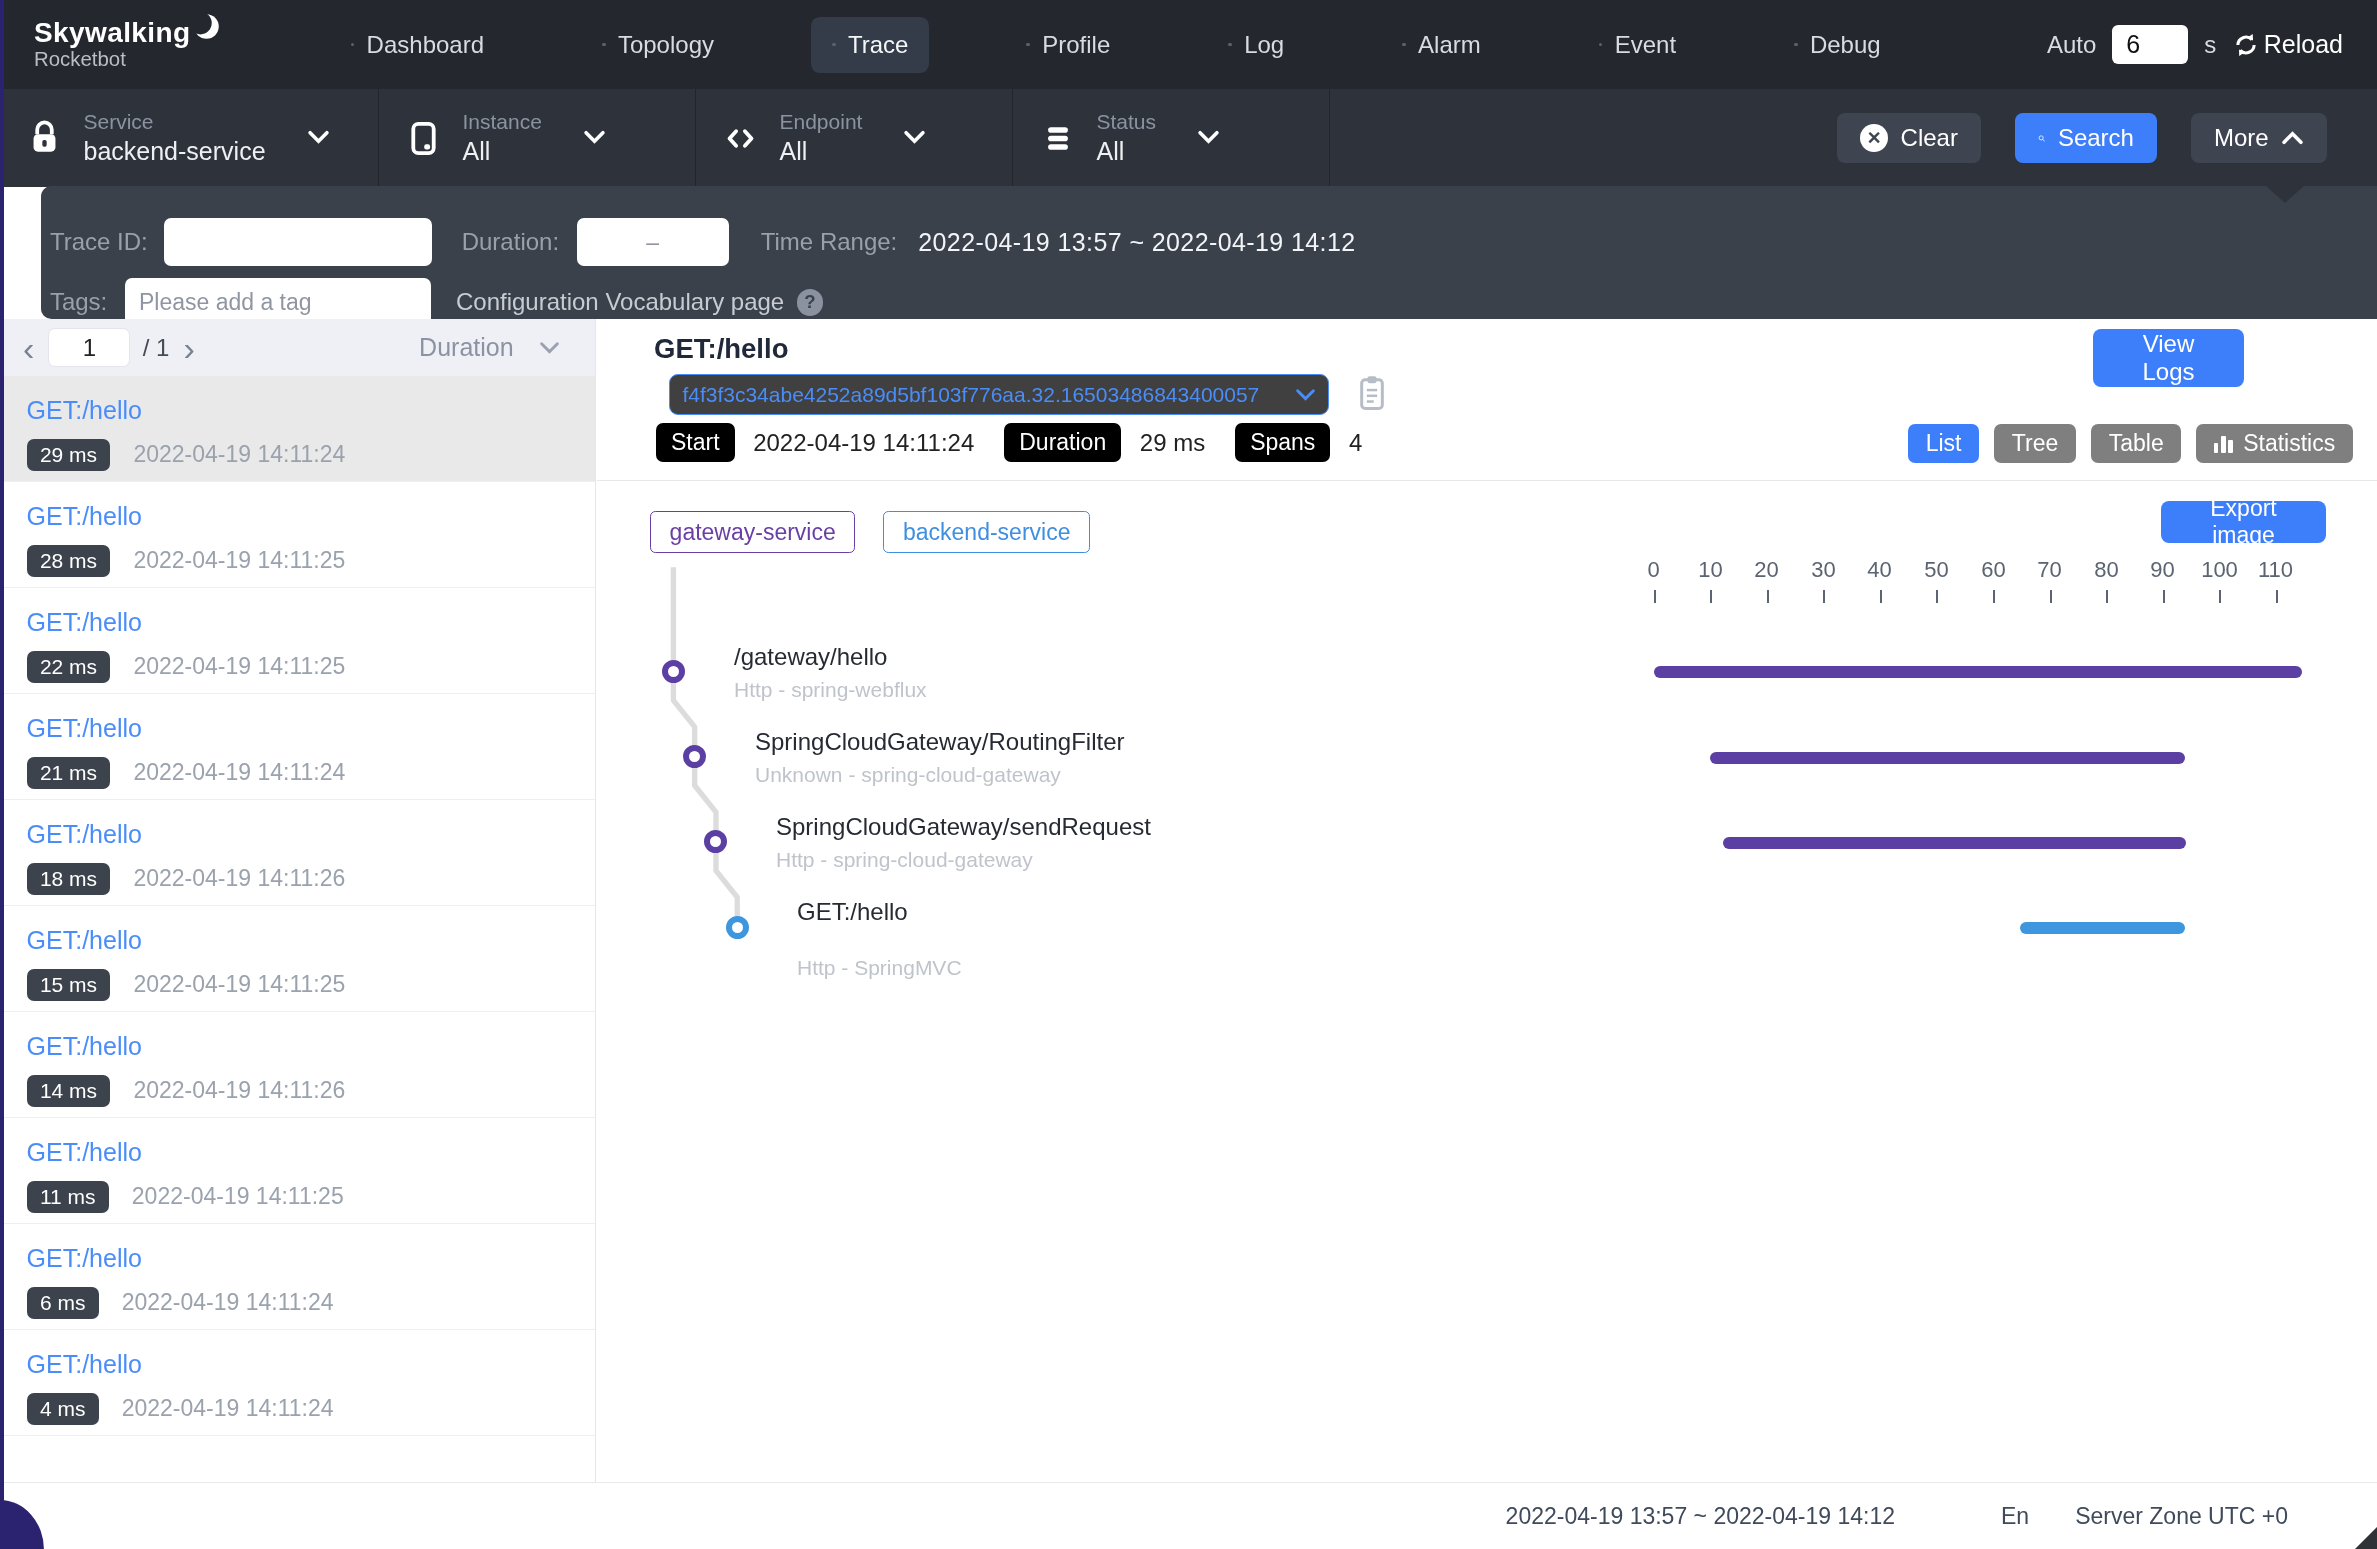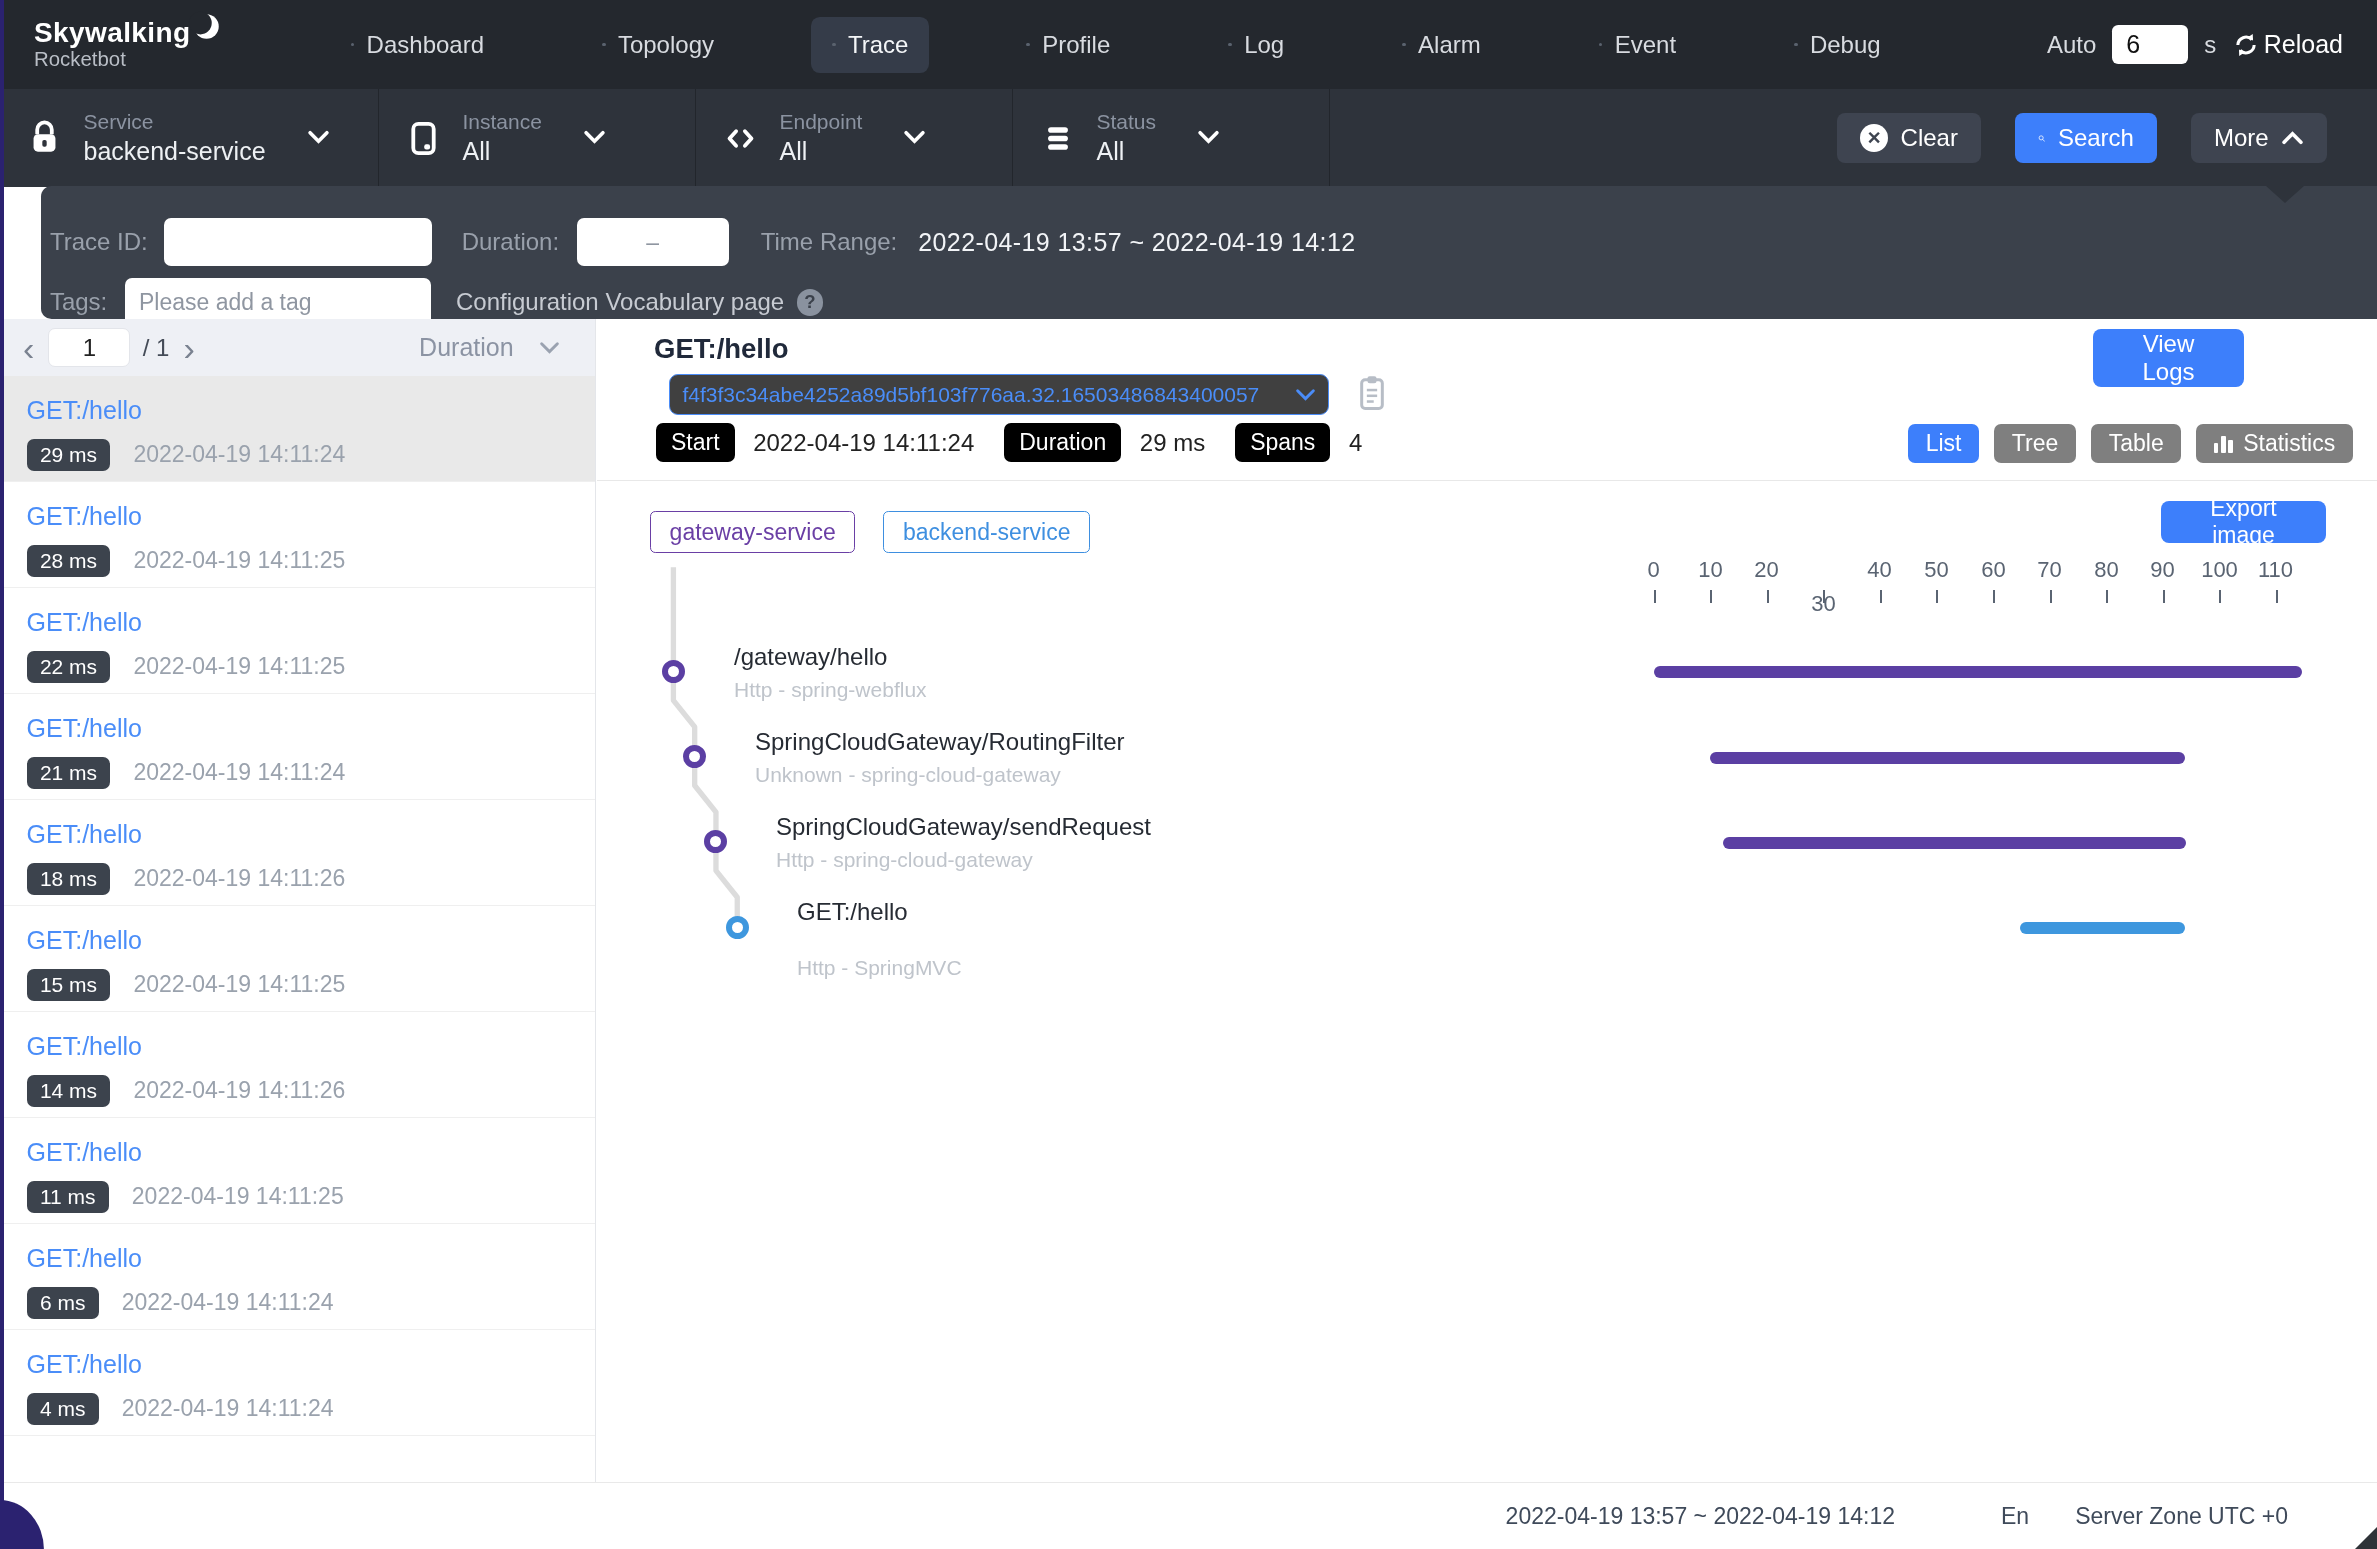--- a/index.html
+++ b/index.html
@@ -493,21 +493,21 @@
       <span>Export image</span>
     </button>
 
     <div class="ruler" id="ruler">
         <div class="tick-label" style="left: 1021px;">0</div>
         <div class="tick-mark" style="left: 1057px;"></div>
         <div class="tick-label" style="left: 1078px;">10</div>
         <div class="tick-mark" style="left: 1113px;"></div>
         <div class="tick-label" style="left: 1134px;">20</div>
         <div class="tick-mark" style="left: 1170px;"></div>
-        <div class="tick-label" style="left: 1191px; margin-top: 34px;">30</div>
+        <div class="tick-label" style="left: 1191px;">30</div>
         <div class="tick-mark" style="left: 1226px;"></div>
         <div class="tick-label" style="left: 1247px;">40</div>
         <div class="tick-mark" style="left: 1283px;"></div>
         <div class="tick-label" style="left: 1304px;">50</div>
         <div class="tick-mark" style="left: 1339px;"></div>
         <div class="tick-label" style="left: 1361px;">60</div>
         <div class="tick-mark" style="left: 1396px;"></div>
         <div class="tick-label" style="left: 1417px;">70</div>
         <div class="tick-mark" style="left: 1453px;"></div>
         <div class="tick-label" style="left: 1474px;">80</div>

